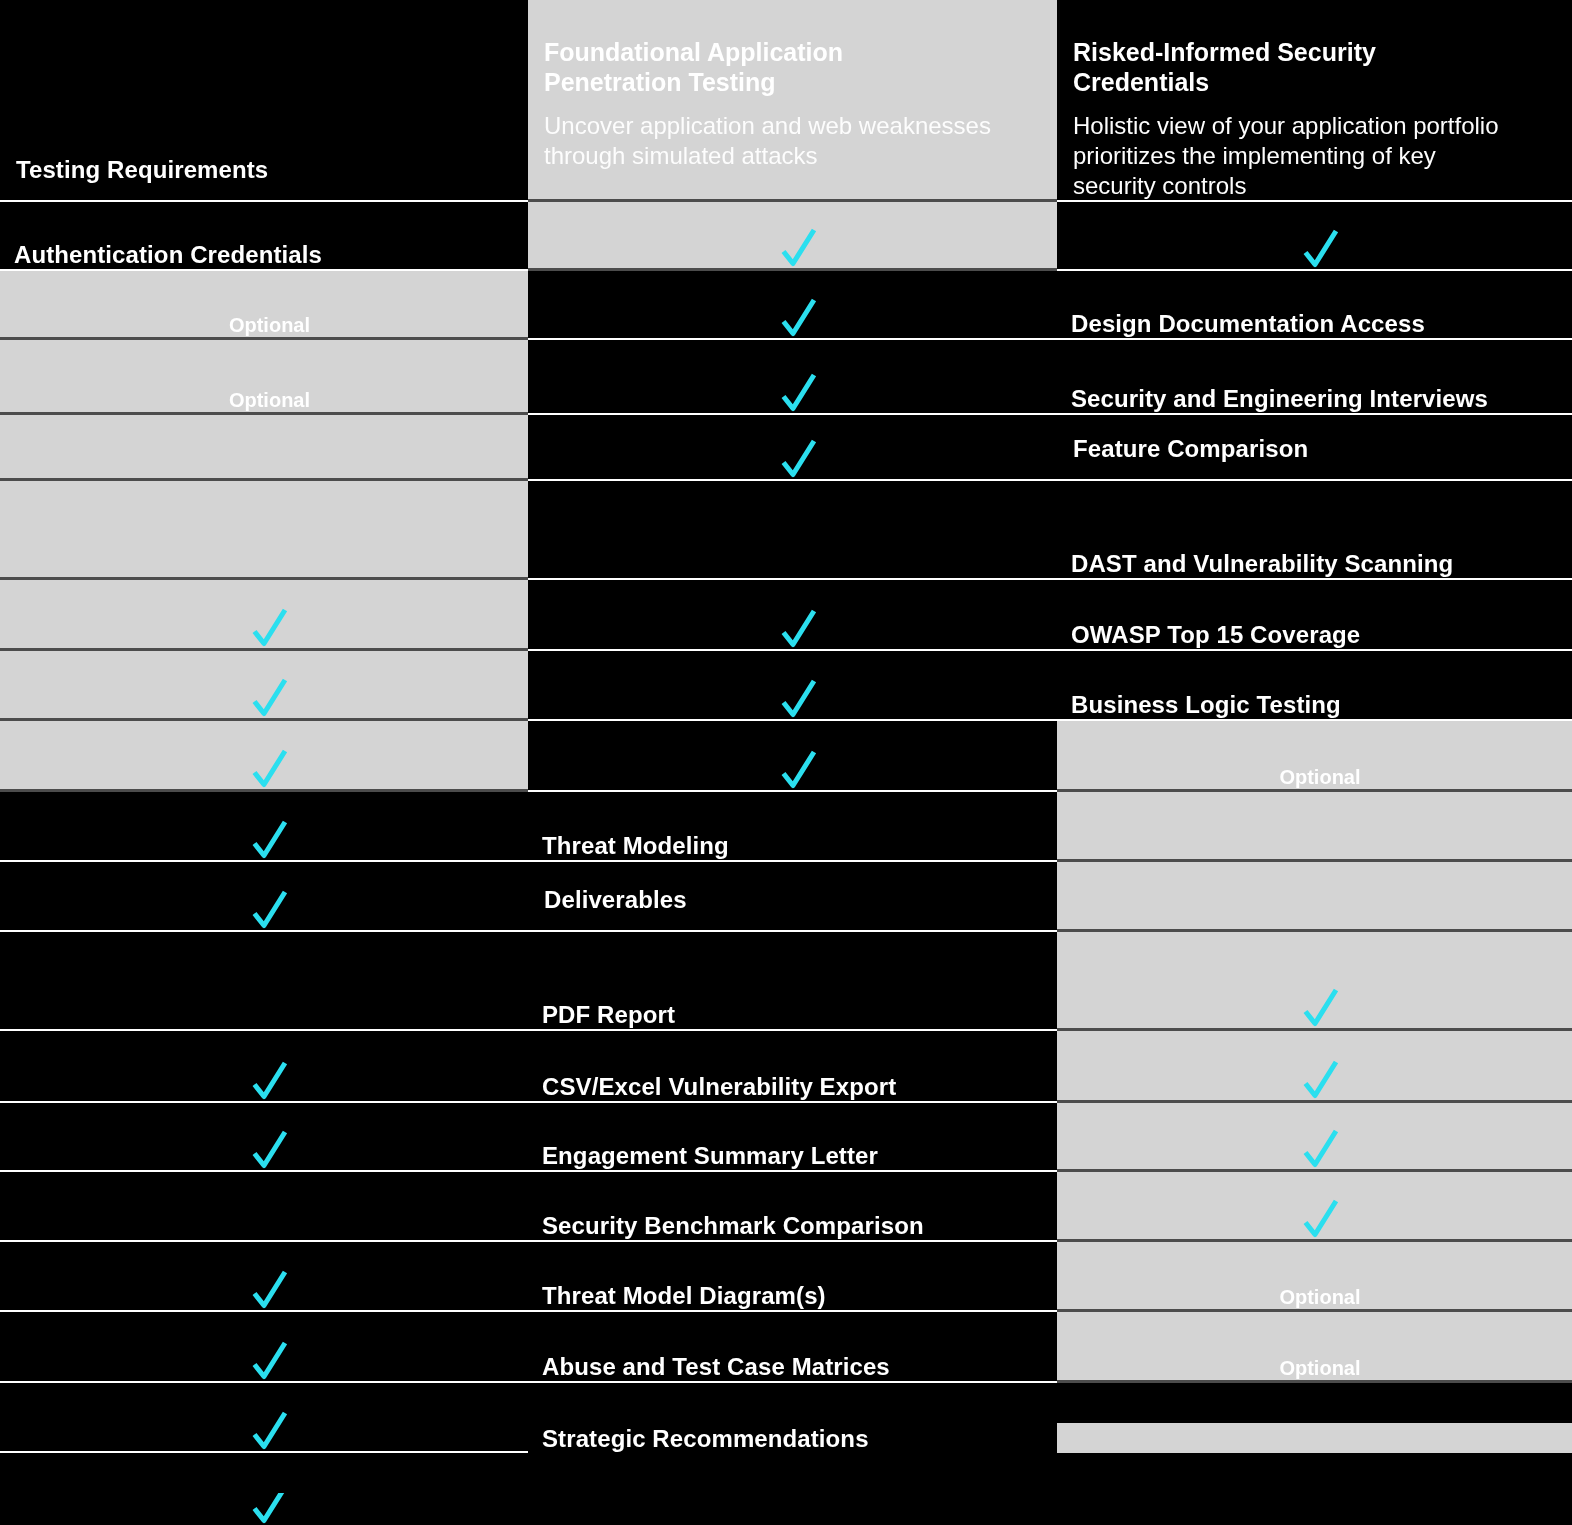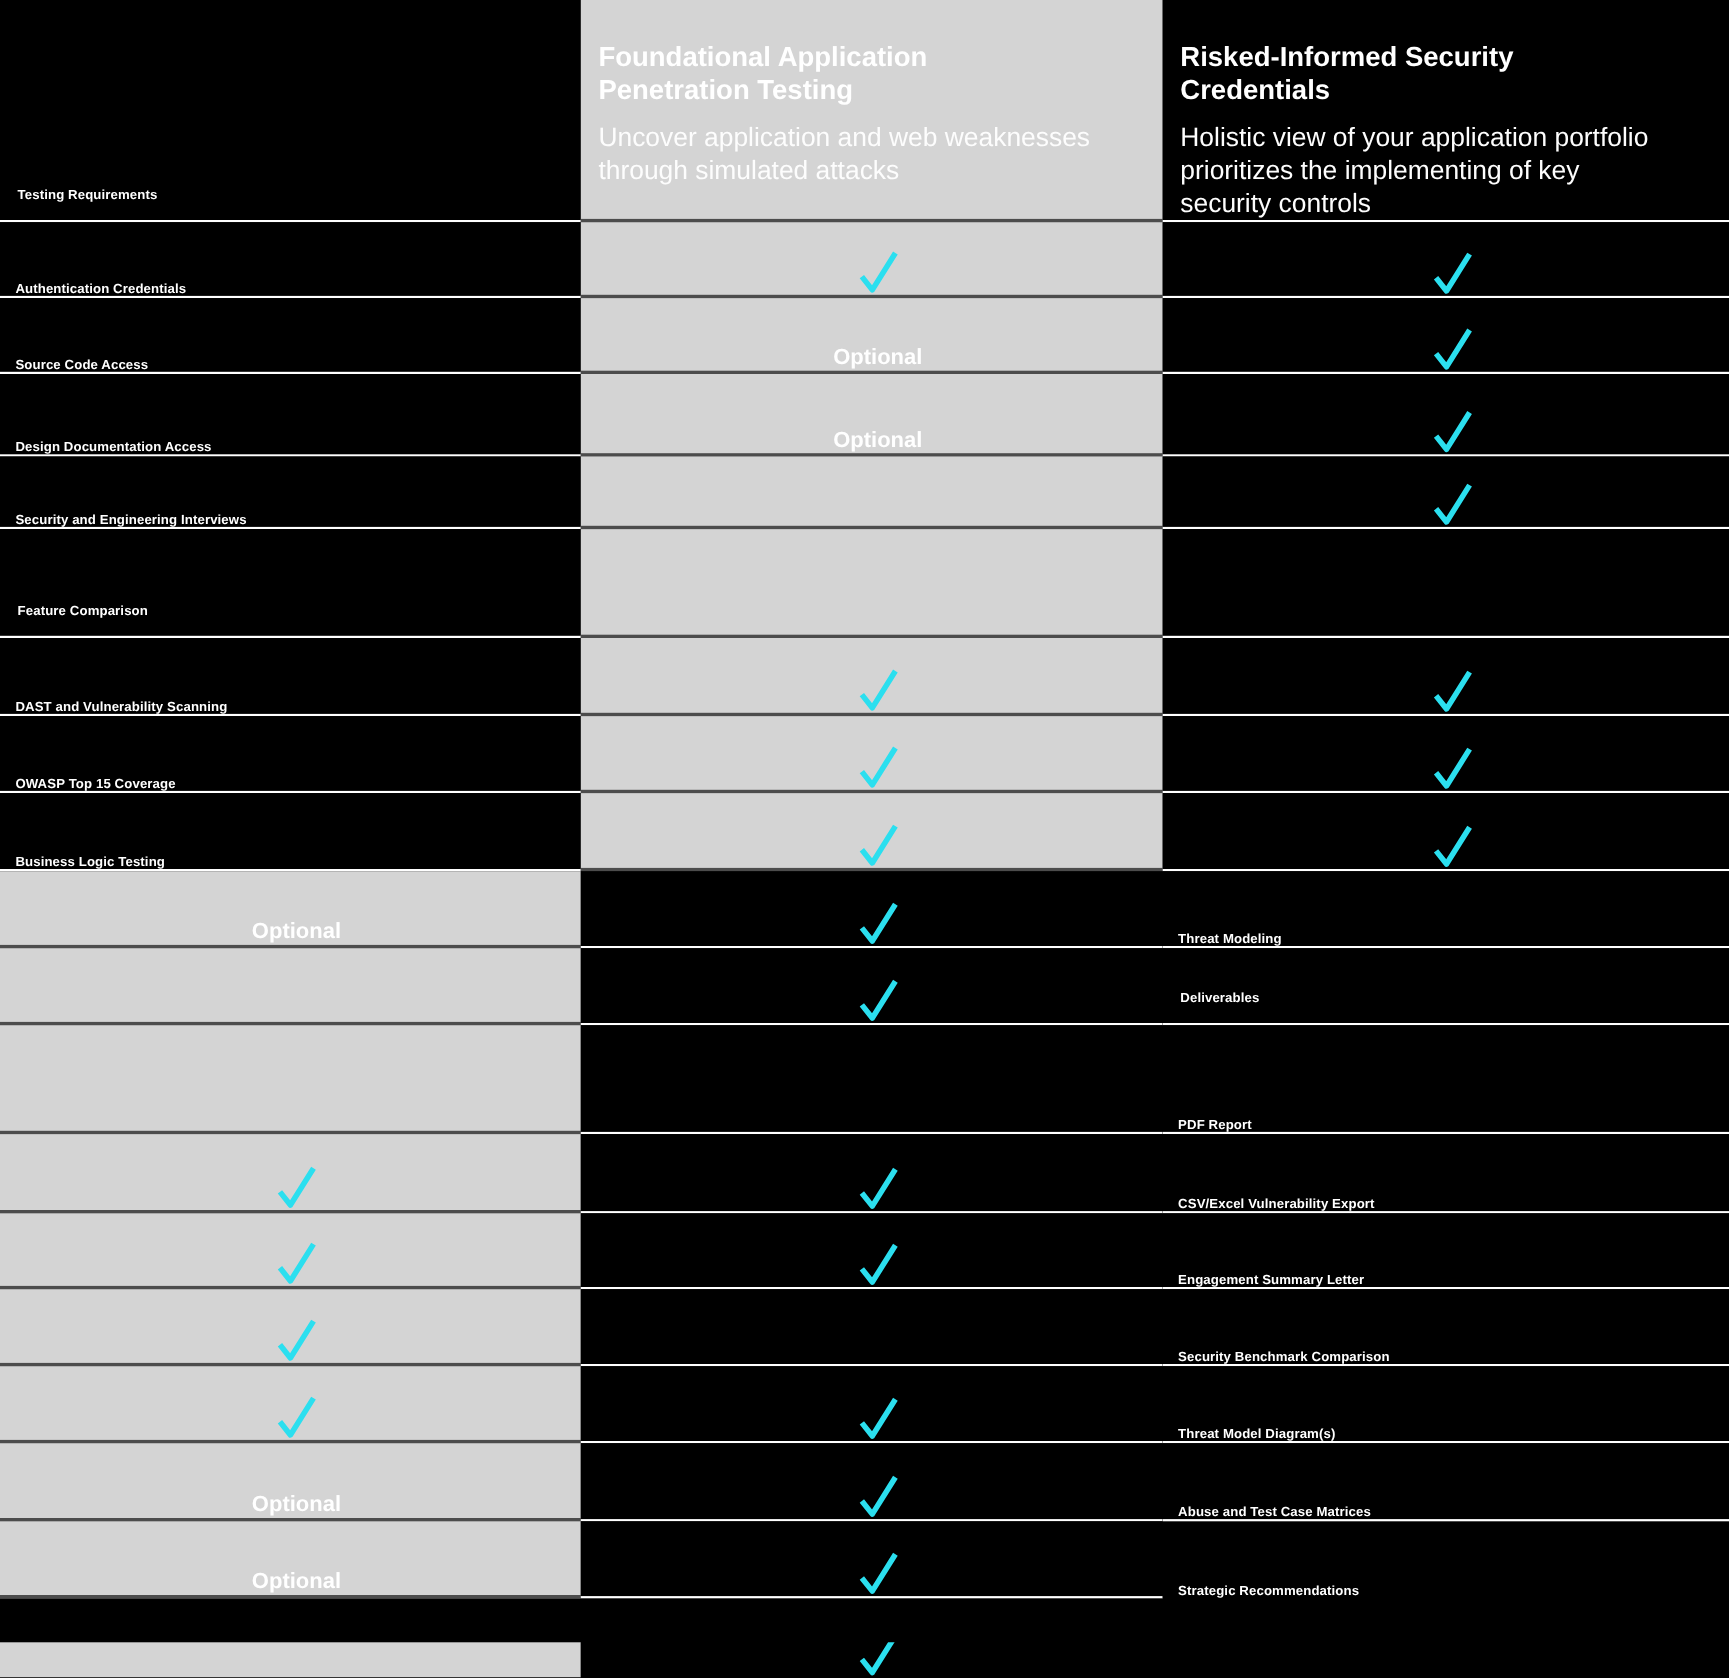--- a/index.html
+++ b/index.html
@@ -57,21 +57,21 @@
   .col-subtitle {
     color: #fdfdfd;
     font-size: 24px;
     font-weight: 400;
     line-height: 1.26;
     margin: 0;
     max-width: 448px;
   }
   .section-title, .row-label {
     color: #ffffff;
-    font-size: 12px;
+    font-size: 24px;
     font-weight: 700;
     letter-spacing: 0.1px;
   }
   .label-cell {
     padding-left: 14px;
   }
   
   .mark-cell {
     justify-content: center;
     padding-left: 11px;
@@ -112,23 +112,20 @@
   </svg>
 
   </div>
   <div class="cell col-right mark-cell mark-check">
   <svg class="check-icon" width="37" height="42" viewBox="0 0 37 42" aria-hidden="true">
     <polyline points="3.5,25.5 13,37.5 34,4" fill="none" stroke="#2bdfef" stroke-width="5" stroke-linecap="butt" stroke-linejoin="round"></polyline>
   </svg>
 
   </div>
 
-  <div class="cell col-left label-cell">
-    <span class="row-label">Source Code Access</span>
-  </div>
   <div class="cell col-mid mark-cell mark-optional">
 
     <span class="optional-label">Optional</span>
   </div>
   <div class="cell col-right mark-cell mark-check">
   <svg class="check-icon" width="37" height="42" viewBox="0 0 37 42" aria-hidden="true">
     <polyline points="3.5,25.5 13,37.5 34,4" fill="none" stroke="#2bdfef" stroke-width="5" stroke-linecap="butt" stroke-linejoin="round"></polyline>
   </svg>
 
   </div>

